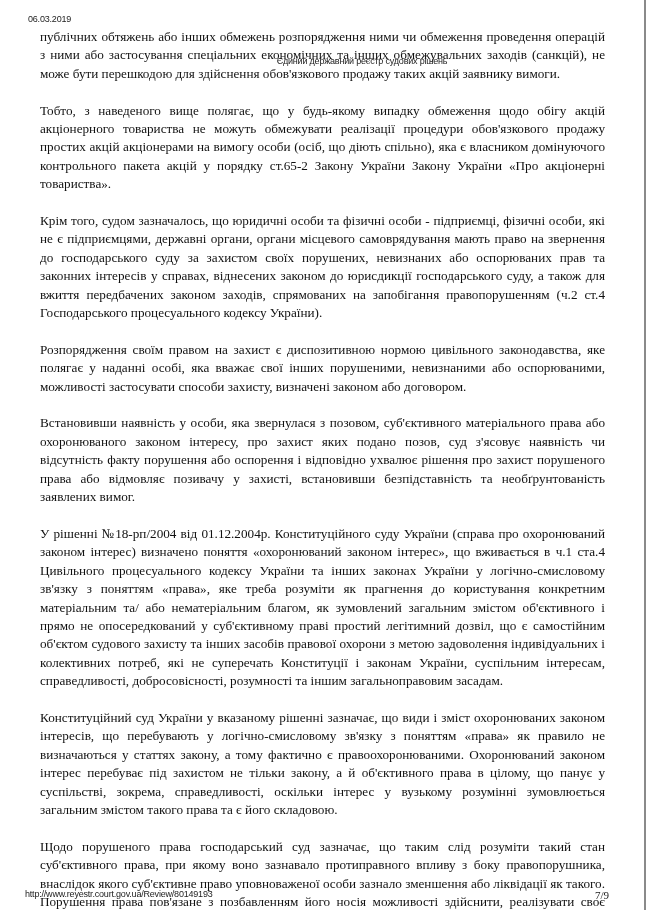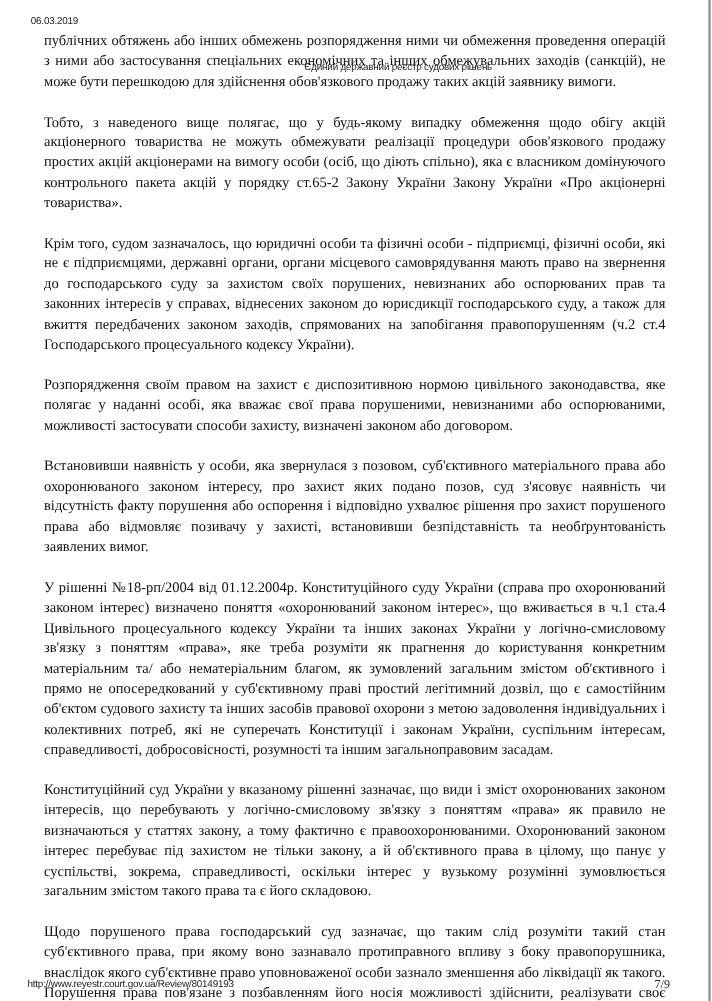--- a/index.html
+++ b/index.html
@@ -40,21 +40,21 @@
 <body>
 
 <div class="page">
   <div class="hdr-date">06.03.2019</div>
   <div class="hdr-title">Єдиний державний реєстр судових рішень</div>
 
   <div class="body">
     <p>публічних обтяжень або інших обмежень розпорядження ними чи обмеження проведення операцій з ними або застосування спеціальних економічних та інших обмежувальних заходів (санкцій), не може бути перешкодою для здійснення обов'язкового продажу таких акцій заявнику вимоги.</p>
     <p>Тобто, з наведеного вище полягає, що у будь-якому випадку обмеження щодо обігу акцій акціонерного товариства не можуть обмежувати реалізації процедури обов'язкового продажу простих акцій акціонерами на вимогу особи (осіб, що діють спільно), яка є власником домінуючого контрольного пакета акцій у порядку ст.65-2 Закону України       Закону України «Про акціонерні товариства».</p>
     <p>Крім того, судом зазначалось, що юридичні особи та фізичні особи - підприємці, фізичні особи, які не є підприємцями, державні органи, органи місцевого самоврядування мають право на звернення до господарського суду за захистом своїх порушених, невизнаних або оспорюваних прав та законних інтересів у справах, віднесених законом до юрисдикції господарського суду, а також для вжиття передбачених законом заходів, спрямованих на запобігання правопорушенням (ч.2 ст.4 Господарського процесуального кодексу України).</p>
-    <p>Розпорядження своїм правом на захист є диспозитивною нормою цивільного законодавства, яке полягає у наданні особі, яка вважає свої права порушеними, невизнаними або оспорюваними, можливості застосувати способи захисту, визначені законом або договором.</p>
+    <p>Розпорядження своїм правом на захист є диспозитивною нормою цивільного законодавства, яке полягає у наданні особі, яка вважає свої інших порушеними, невизнаними або оспорюваними, можливості застосувати способи захисту, визначені законом або договором.</p>
     <p>Встановивши наявність у особи, яка звернулася з позовом, суб'єктивного матеріального права або охоронюваного законом інтересу, про захист яких подано позов, суд з'ясовує наявність чи відсутність факту порушення або оспорення і відповідно ухвалює рішення про захист порушеного права або відмовляє позивачу у захисті, встановивши безпідставність та необґрунтованість заявлених вимог.</p>
     <p>У рішенні №18-рп/2004  від 01.12.2004р. Конституційного суду України (справа про охоронюваний законом інтерес) визначено поняття «охоронюваний законом інтерес», що вживається в ч.1 ста.4 Цивільного процесуального кодексу України та інших законах України у логічно-смисловому зв'язку з поняттям «права», яке треба розуміти як прагнення до користування конкретним матеріальним та/ або нематеріальним благом, як зумовлений загальним змістом об'єктивного і прямо не опосередкований у суб'єктивному праві простий легітимний дозвіл, що є самостійним об'єктом судового захисту та інших засобів правової охорони з метою задоволення індивідуальних і колективних потреб, які не суперечать Конституції і законам України, суспільним інтересам, справедливості, добросовісності, розумності та іншим загальноправовим засадам.</p>
     <p>Конституційний суд України у вказаному рішенні зазначає, що види і зміст охоронюваних законом інтересів, що перебувають у логічно-смисловому зв'язку з поняттям «права» як правило не визначаються у статтях закону, а тому фактично є правоохоронюваними. Охоронюваний законом інтерес перебуває під захистом не тільки закону, а й об'єктивного права в цілому, що панує у суспільстві, зокрема, справедливості, оскільки інтерес у вузькому розумінні зумовлюється загальним змістом такого права та є його складовою.</p>
     <p>Щодо порушеного права господарський суд зазначає, що таким слід розуміти такий стан суб'єктивного права, при якому воно зазнавало протиправного впливу з боку правопорушника, внаслідок якого суб'єктивне право уповноваженої особи зазнало зменшення або ліквідації як такого. Порушення права пов'язане з позбавленням його носія можливості здійснити, реалізувати своє право повністю або частково.</p>
 
   </div>
 
   <div class="ftr-url">http://www.reyestr.court.gov.ua/Review/80149193</div>
   <div class="ftr-page">7/9</div>
 </div>

